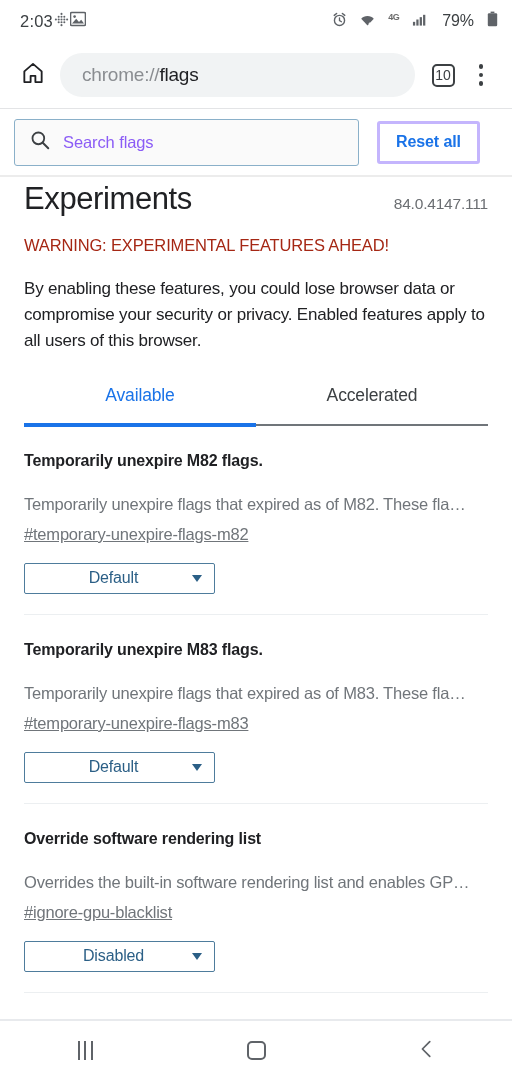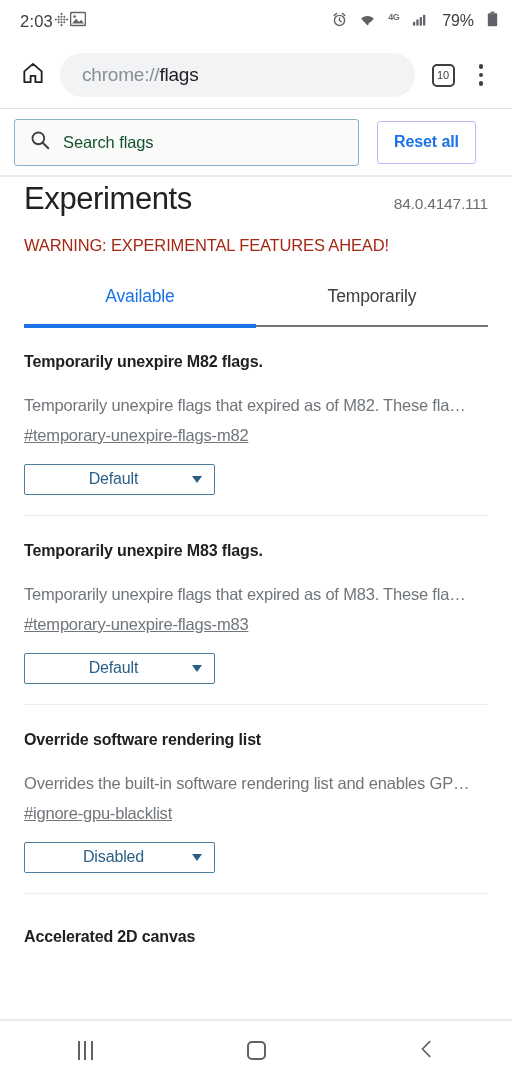--- a/index.html
+++ b/index.html
@@ -105,21 +105,21 @@
     margin-left: 6px;
   }
   .tab-box {
     width: 23px;
     height: 23px;
     border: 2.2px solid #3c4043;
     border-radius: 5px;
     display: flex;
     align-items: center;
     justify-content: center;
-    font-size: 11px;
+    font-size: 14px;
     color: #3c4043;
     font-family: "Liberation Sans", sans-serif;
     box-sizing: border-box;
   }
   .menu-btn {
     width: 36px;
     height: 36px;
     flex: none;
     display: flex;
     flex-direction: column;
@@ -158,28 +158,28 @@
     background: #fafafa;
     display: flex;
     align-items: center;
     padding: 0 14px;
     box-sizing: border-box;
     margin-right: 18px;
     max-width: 345px;
   }
   .search-placeholder {
     font-size: 16.5px;
-    color: #14532d;
+    color: #8b5cf6;
     margin-left: 12px;
     letter-spacing: -0.1px;
   }
   .reset-btn {
     height: 43px;
     padding: 0 16px;
-    border: 1px solid #c4b5fd;
+    border: 3px solid #c4b5fd;
     border-radius: 3px;
     background: #ffffff;
     color: #1a73e8;
     font-size: 16px;
     font-weight: bold;
     display: flex;
     align-items: center;
     justify-content: center;
     letter-spacing: -0.1px;
     box-sizing: border-box;
@@ -481,24 +481,25 @@
   <div class="thick-sep"></div>
 
   <div class="content">
 
     <div class="title-row">
       <h1 class="page-title">Experiments</h1>
       <span class="version">84.0.4147.111</span>
     </div>
 
     <div class="warning">WARNING: EXPERIMENTAL FEATURES AHEAD!</div>
+    <div class="blurb">By enabling these features, you could lose browser data or compromise your security or privacy. Enabled features apply to all users of this browser.</div>
 
     <div class="tabs">
       <div class="tab active">Available</div>
-      <div class="tab inactive">Temporarily</div>
+      <div class="tab inactive">Accelerated</div>
     </div>
     <div class="tab-underline-track">
       <div class="tab-underline-active"></div>
     </div>
 
     <div class="flags-list">
 
       <div class="flag">
         <div class="flag-title">Temporarily unexpire M82 flags.</div>
         <div class="flag-desc">Temporarily unexpire flags that expired as of M82. These fla…</div>

